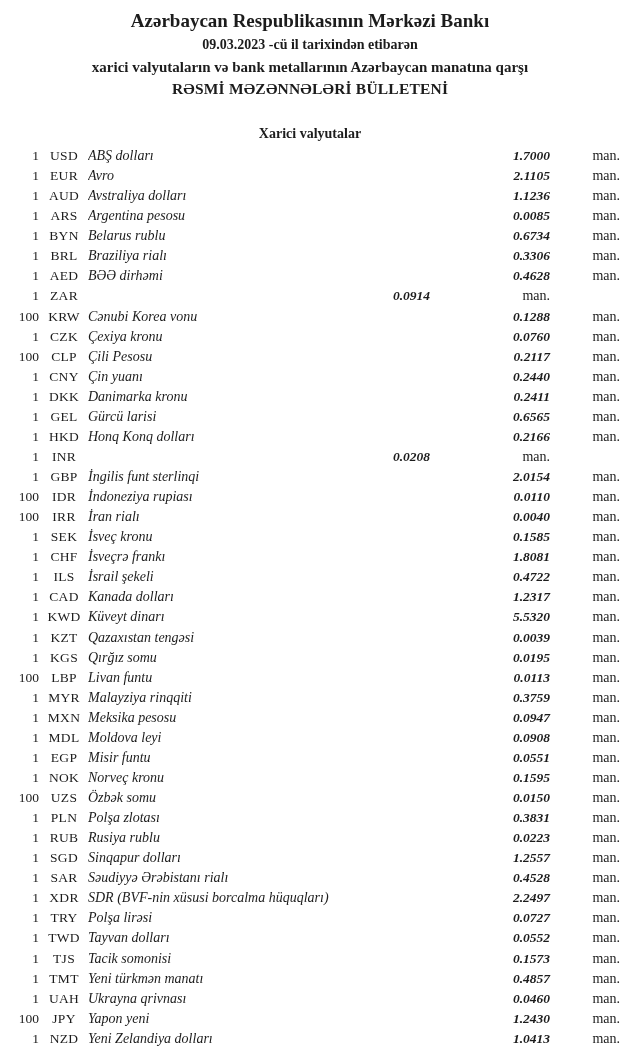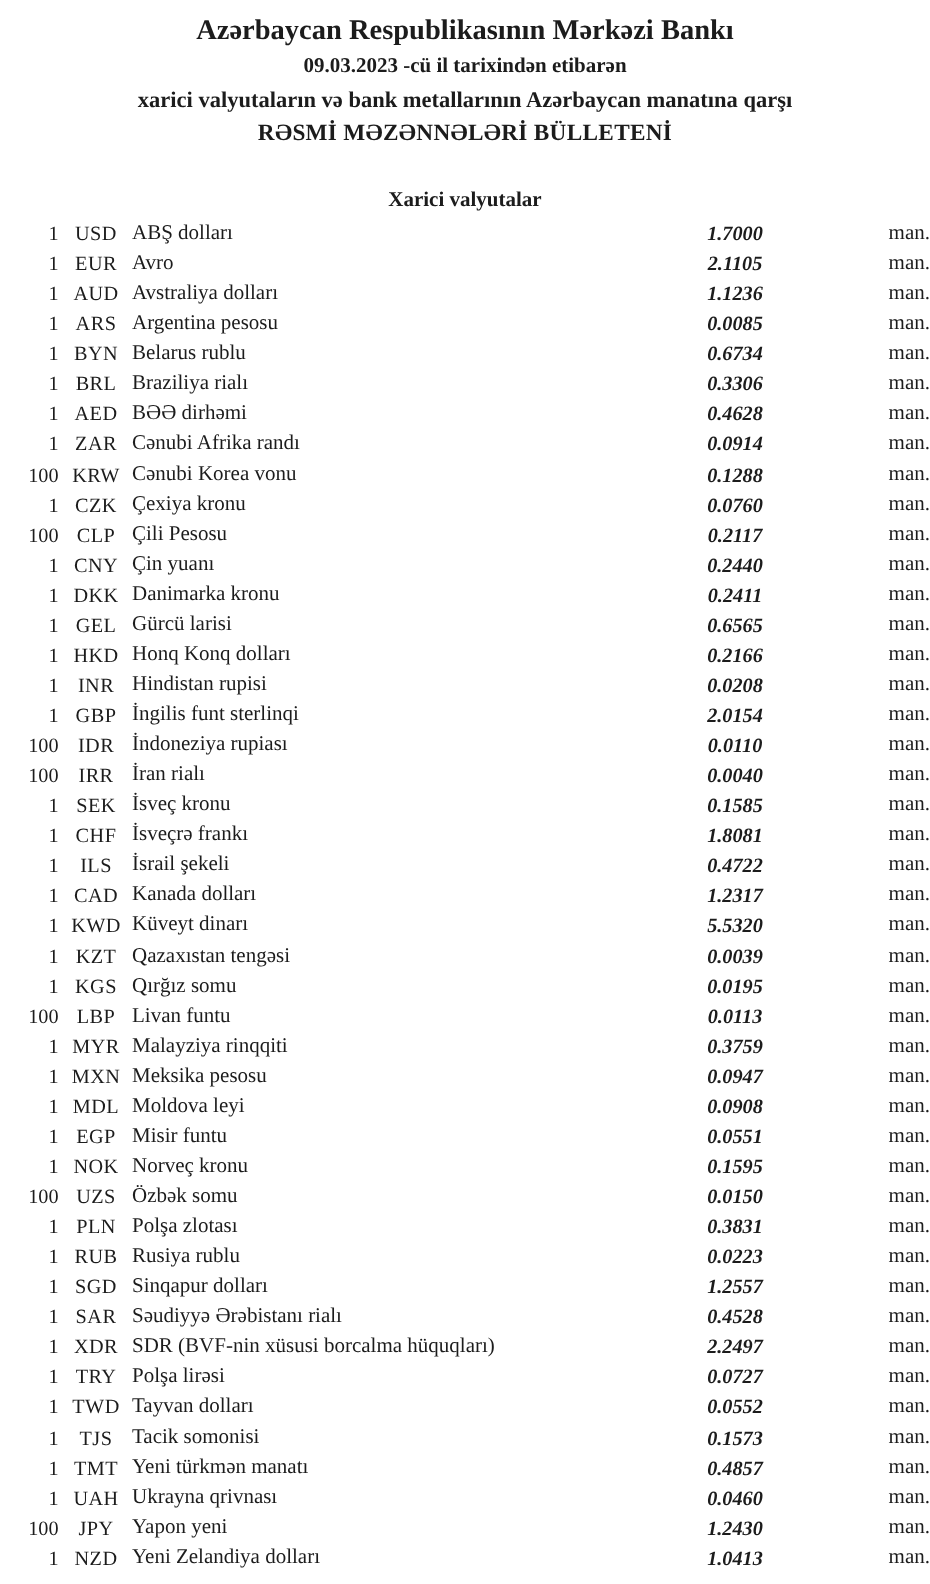--- a/index.html
+++ b/index.html
@@ -73,23 +73,24 @@
     font-size: 13.5px;
   }
   .code {
     text-align: center;
     font-size: 13.5px;
     letter-spacing: 0.3px;
   }
   .name {
     text-align: left;
     overflow: hidden;
+    font-style: italic;
   }
   .rate {
-    text-align: center;
+    text-align: right;
     font-weight: bold;
     font-style: italic;
     font-size: 13.5px;
   }
   .unit {
     padding-left: 11px;
     text-align: right;
   }
 </style>
 </head>
@@ -159,21 +160,20 @@
     <span class="qty">1</span>
     <span class="code">AED</span>
     <span class="name">BƏƏ dirhəmi</span>
     <span class="rate">0.4628</span>
     <span class="unit">man.</span>
   </div>
 
   <div class="row">
     <span class="qty">1</span>
     <span class="code">ZAR</span>
-    <span class="name">Cənubi Afrika randı</span>
     <span class="rate">0.0914</span>
     <span class="unit">man.</span>
   </div>
 
   <div class="row">
     <span class="qty">100</span>
     <span class="code">KRW</span>
     <span class="name">Cənubi Korea vonu</span>
     <span class="rate">0.1288</span>
     <span class="unit">man.</span>
@@ -223,21 +223,20 @@
     <span class="qty">1</span>
     <span class="code">HKD</span>
     <span class="name">Honq Konq dolları</span>
     <span class="rate">0.2166</span>
     <span class="unit">man.</span>
   </div>
 
   <div class="row">
     <span class="qty">1</span>
     <span class="code">INR</span>
-    <span class="name">Hindistan rupisi</span>
     <span class="rate">0.0208</span>
     <span class="unit">man.</span>
   </div>
 
   <div class="row">
     <span class="qty">1</span>
     <span class="code">GBP</span>
     <span class="name">İngilis funt sterlinqi</span>
     <span class="rate">2.0154</span>
     <span class="unit">man.</span>

